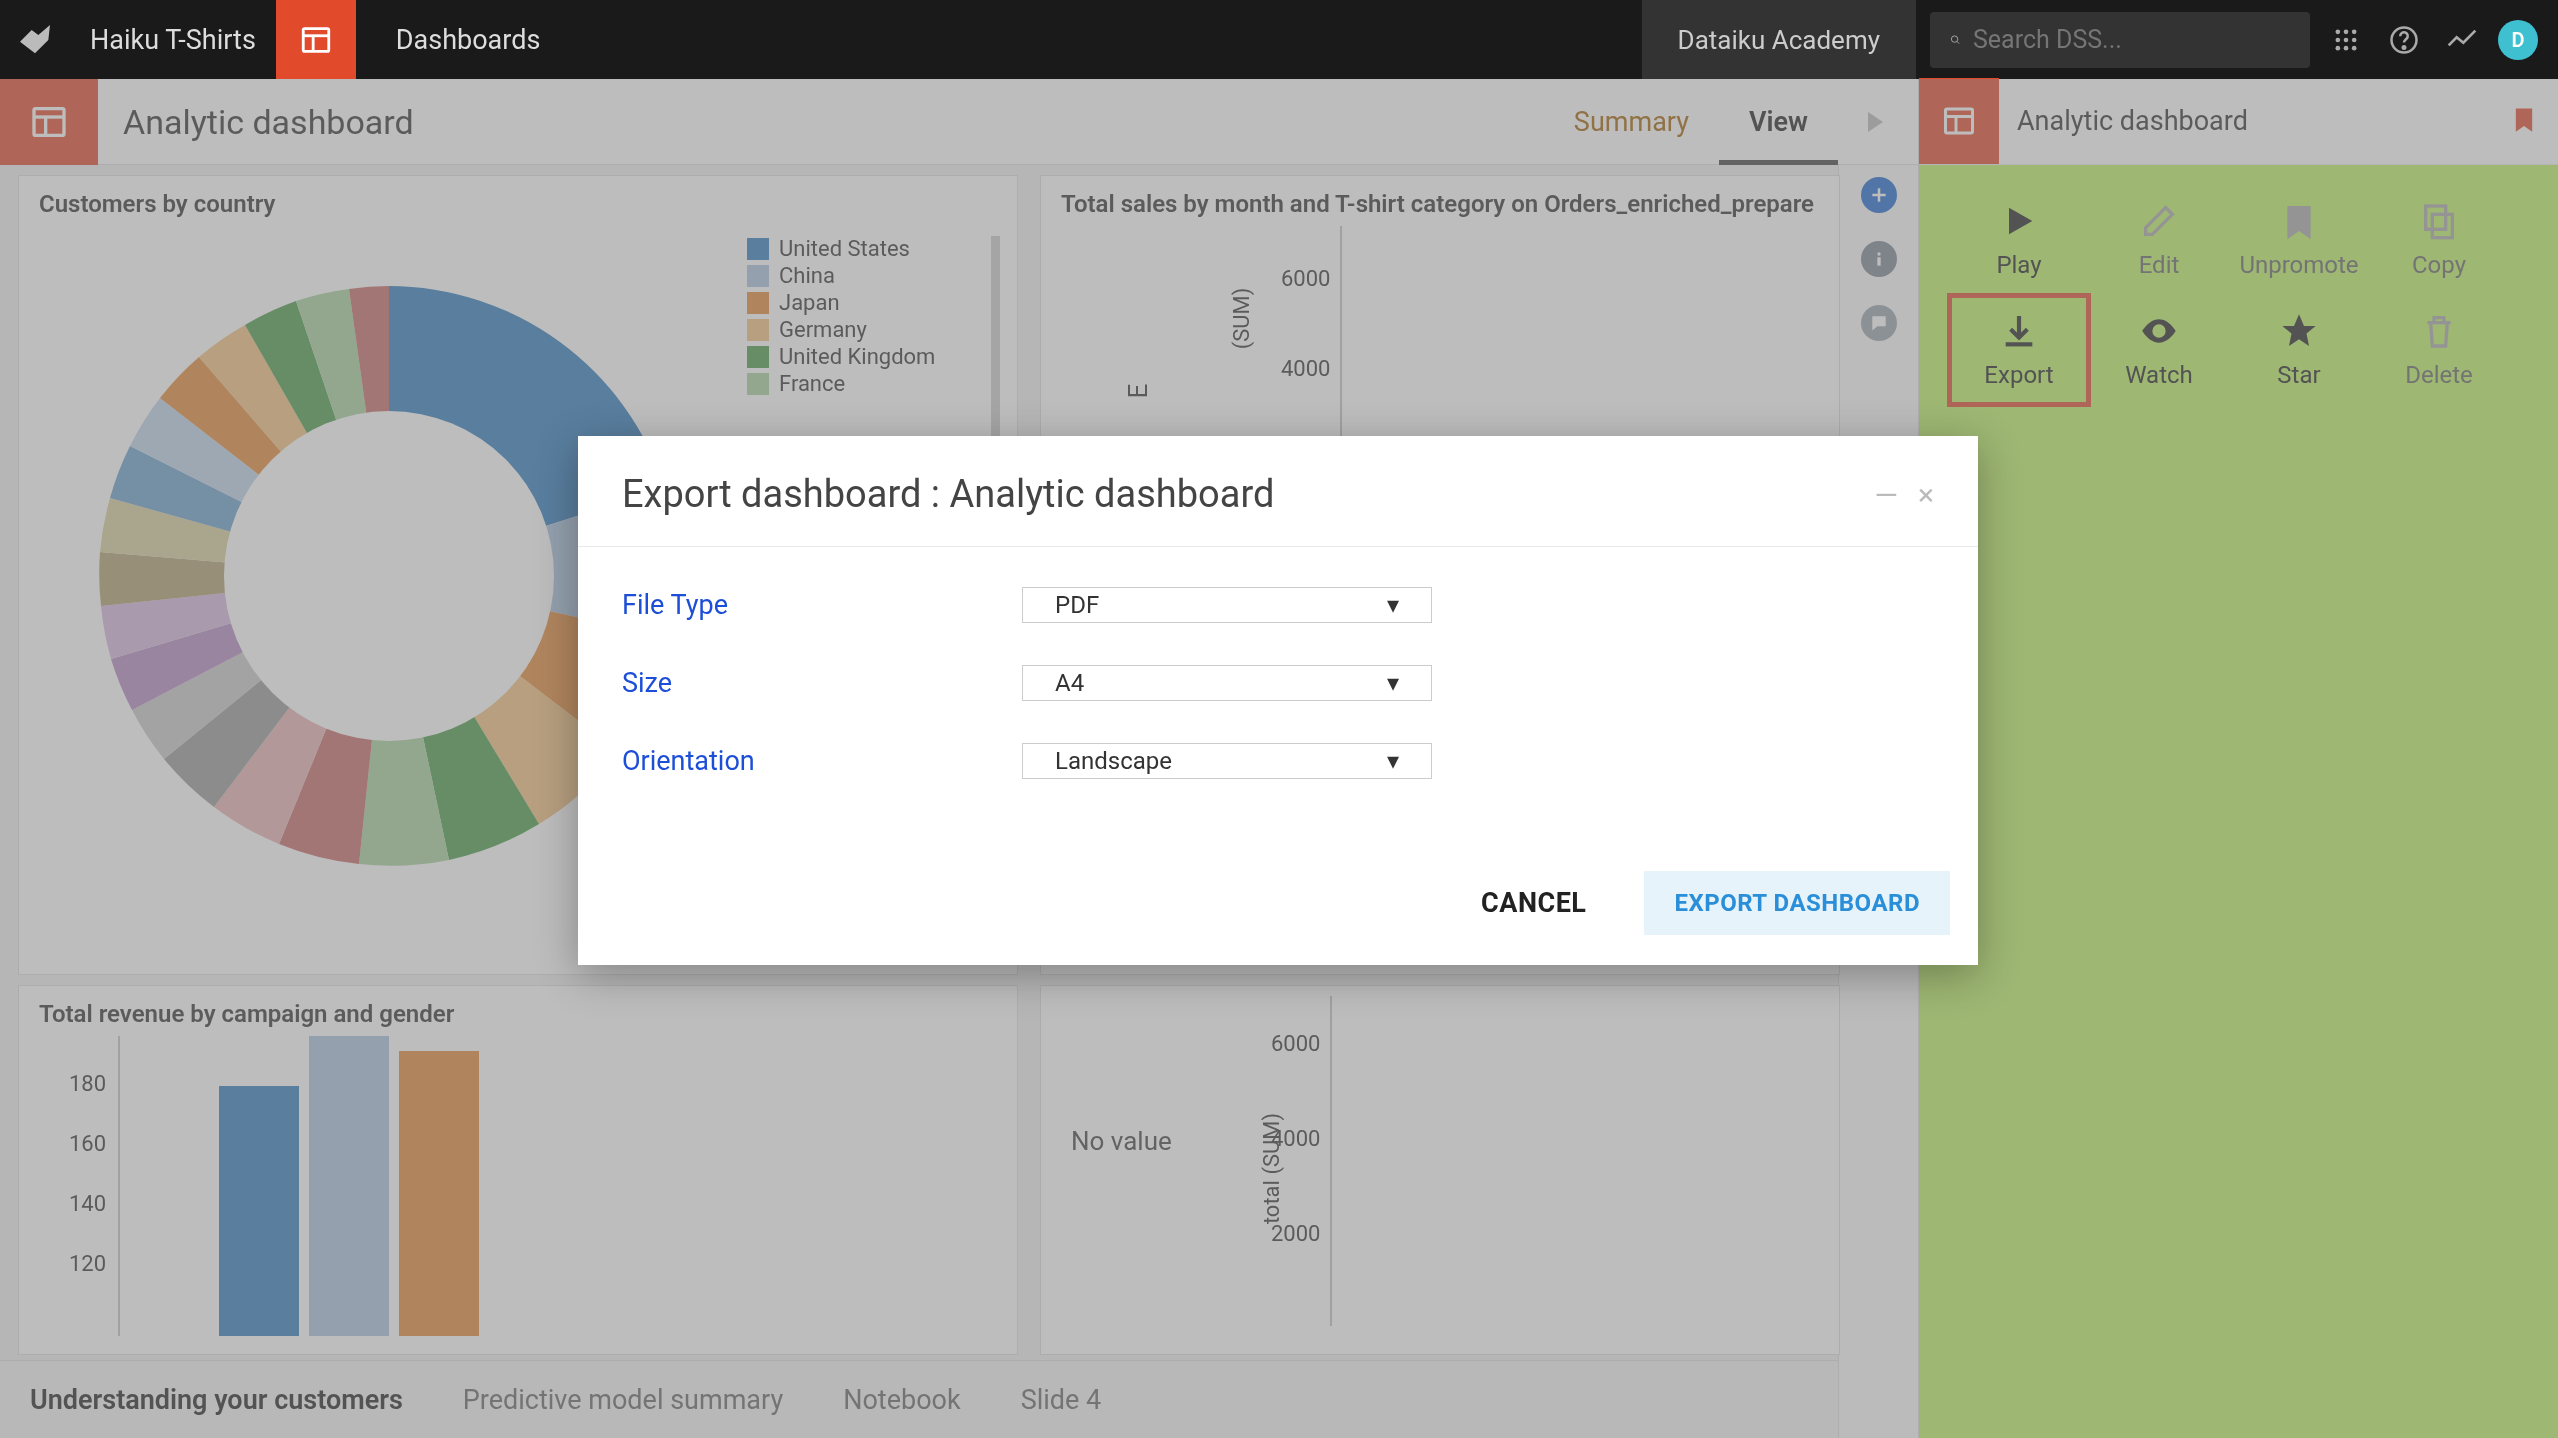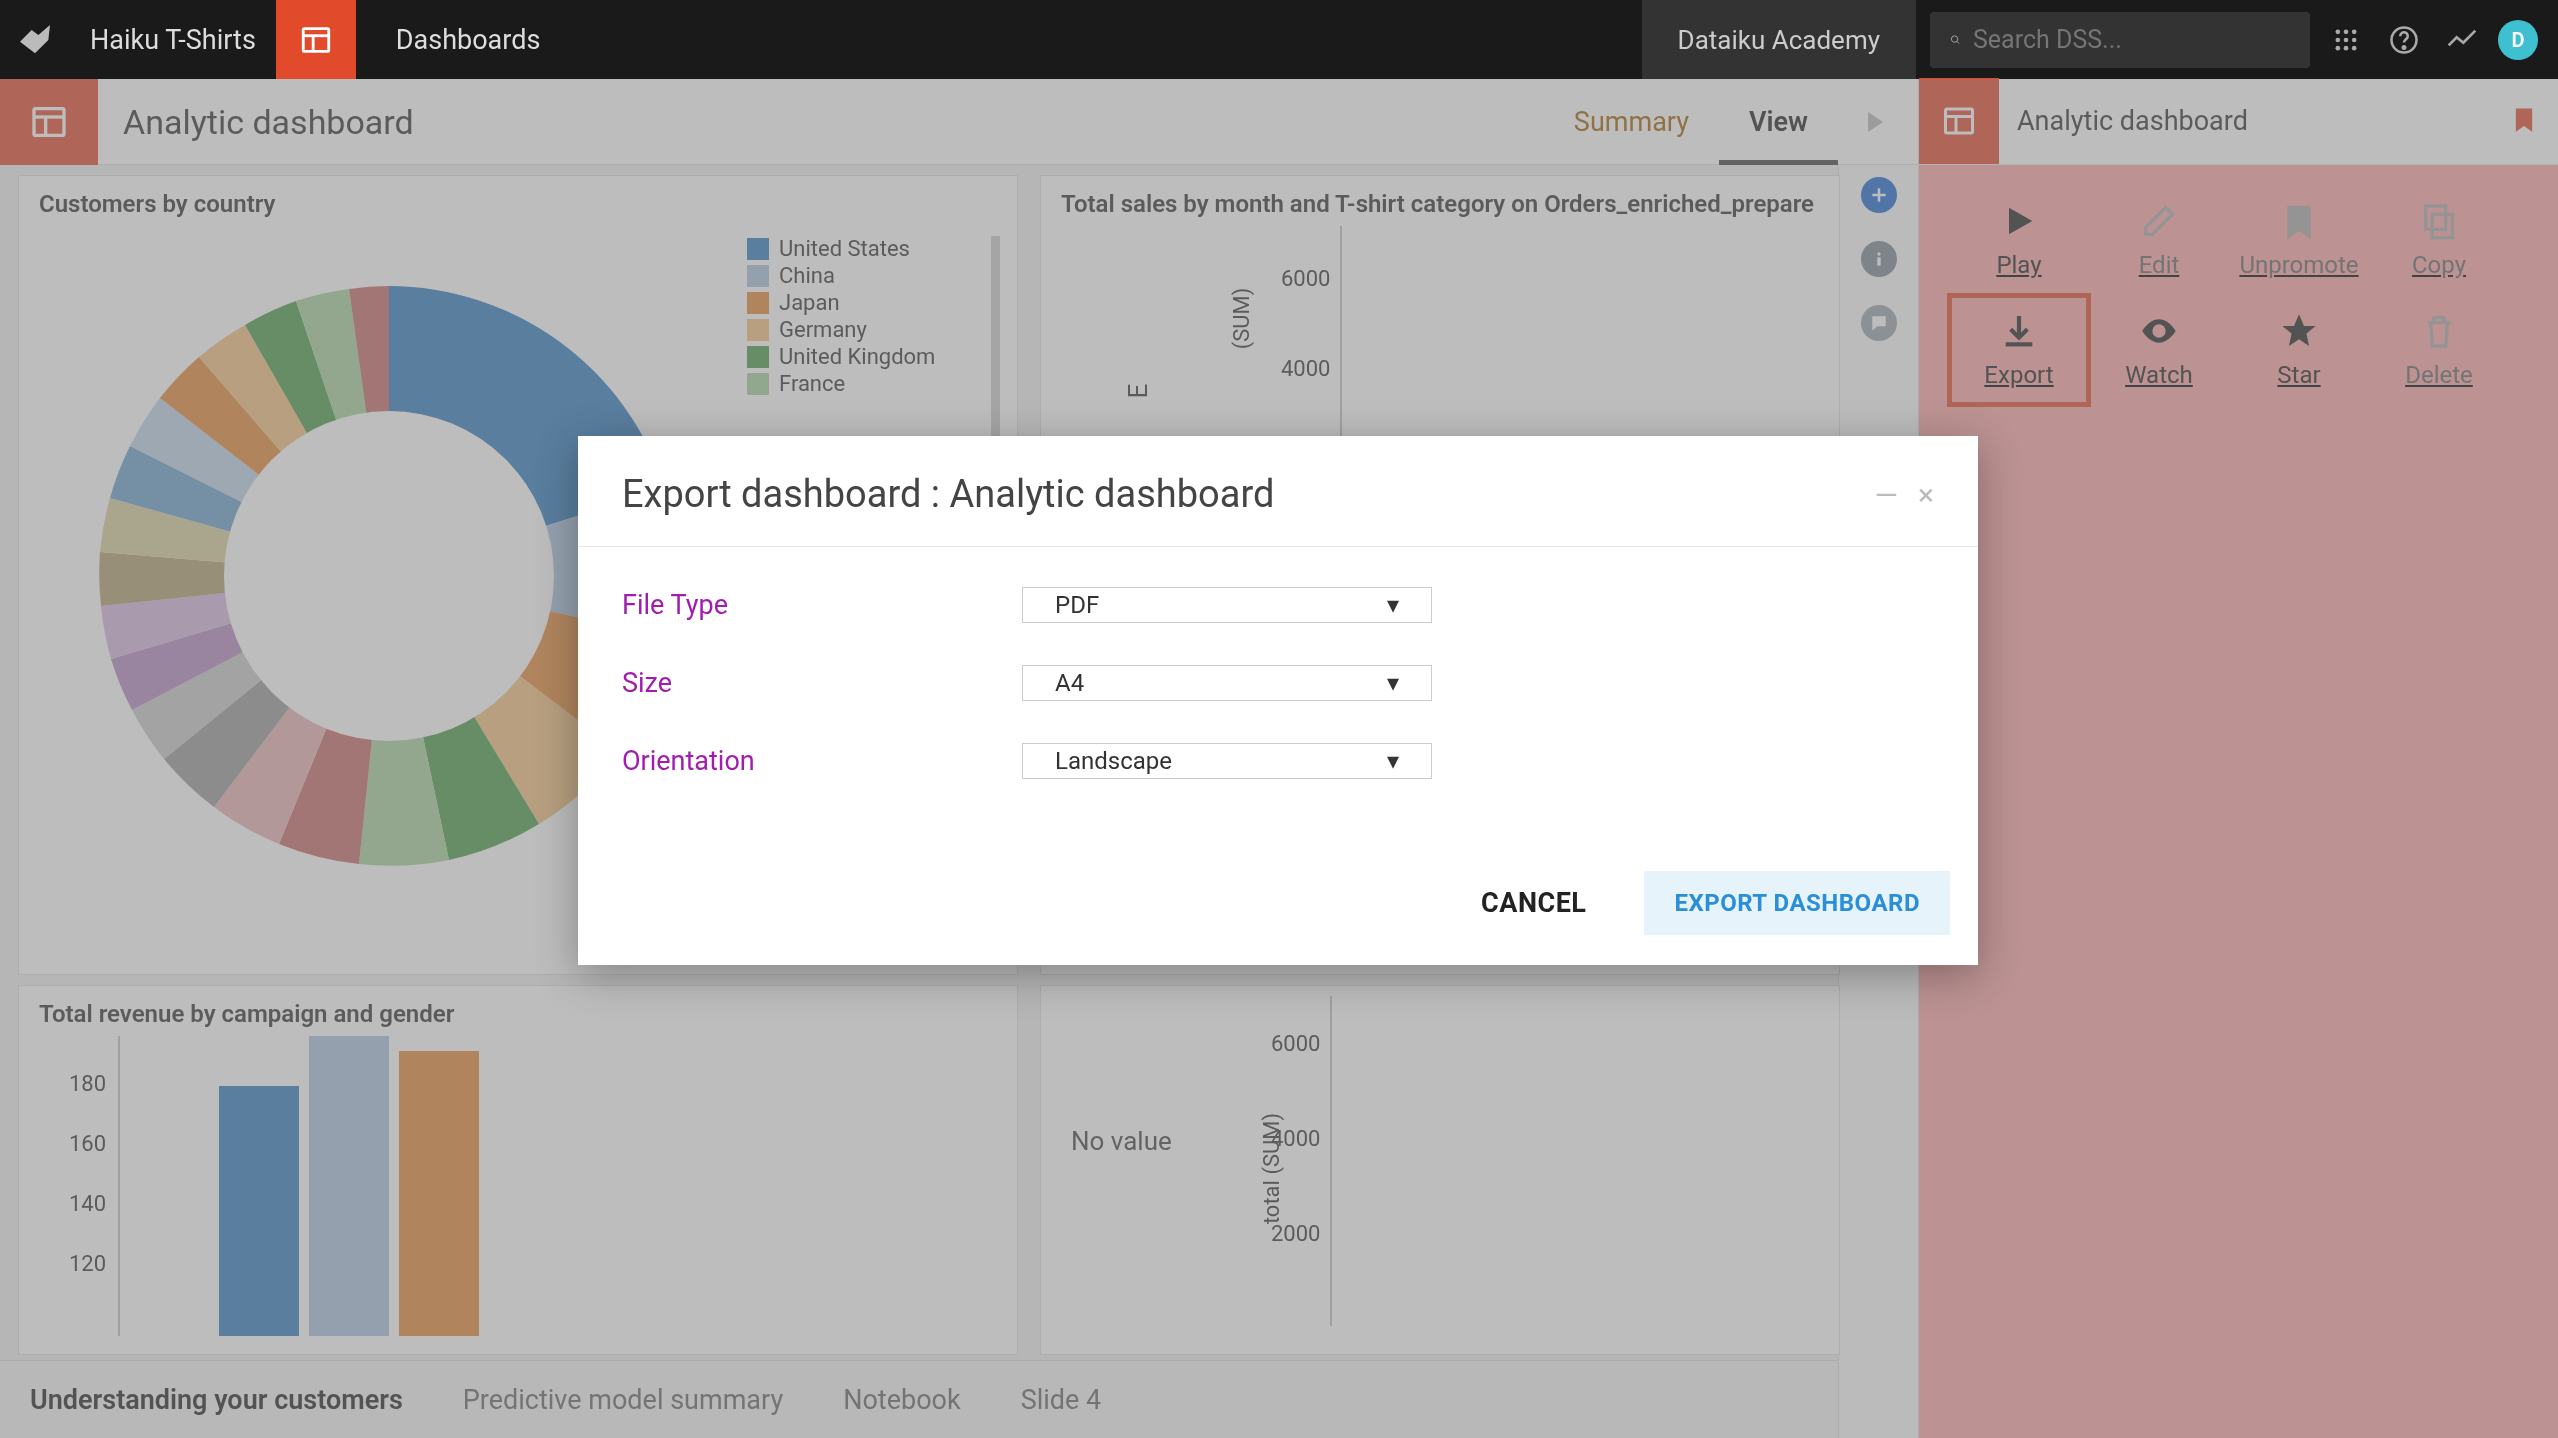--- a/index.html
+++ b/index.html
@@ -27,21 +27,21 @@
 .h2-tab { font-size: 27px; color: #a16207; padding: 0 30px; display: flex; align-items: center; position: relative; }
 .h2-tab.active { color: #222; font-weight: 600; }
 .h2-tab.active::after { content: ''; position: absolute; bottom: 0; left: 0; right: 0; height: 5px; background: #444; }
 .arrow-box { width: 80px; height: 86px; display: flex; align-items: center; justify-content: center; color: #999; }
 
 
 .main-row { display: flex; height: calc(1438px - 79px - 86px); }
 .dash-area { flex: 1; background: #f0f0f0; position: relative; padding: 5px; }
 .right-rail { width: 80px; background: #fafafa; border-left: 1px solid #ddd; padding-top: 12px; display: flex; flex-direction: column; align-items: center; gap: 28px; }
 .rail-btn { width: 36px; height: 36px; border-radius: 50%; display: flex; align-items: center; justify-content: center; font-size: 20px; color: #fff; }
-.right-panel { width: 640px; background: #fca5a5; border-left: 1px solid #ddd; text-decoration: underline; }
+.right-panel { width: 640px; background: #bef264; border-left: 1px solid #ddd; }
 .rp-head { height: 86px; background: #fff; display: flex; align-items: center; border-bottom: 1px solid #eee; }
 .rp-head-icon { width: 80px; height: 86px; background: #e24a2c; display: flex; align-items: center; justify-content: center; }
 .rp-title { font-size: 27px; color: #333; padding: 0 18px; }
 .bookmark-ic { margin-left: auto; margin-right: 20px; color: #e24a2c; }
 .rp-actions { padding: 20px 30px; display: flex; flex-wrap: wrap; gap: 0; }
 .rp-action { width: 140px; height: 110px; display: flex; flex-direction: column; align-items: center; justify-content: center; gap: 10px; color: #666; font-size: 24px; }
 .rp-action svg { width: 40px; height: 40px; }
 .rp-action.highlight { outline: 5px solid #e24a2c; outline-offset: -3px; }
 .rp-action.dark { color: #222; }
 
@@ -61,21 +61,21 @@
 .slide-tab.active { color: #222; font-weight: 600; }
 
 
 .overlay { position: absolute; inset: 79px 0 0 0; background: rgba(128,128,128,0.52); }
 .modal { position: absolute; left: 578px; top: 436px; width: 1400px; background: #fff; box-shadow: 0 10px 40px rgba(0,0,0,.3); }
 .modal-head { padding: 36px 44px 30px; border-bottom: 1px solid #e8e8e8; display: flex; align-items: center; }
 .modal-title { font-size: 38px; color: #444; }
 .modal-ctrl { color: #bbb; font-size: 30px; margin-left: 20px; cursor: pointer; }
 .modal-body { padding: 40px 44px 30px; }
 .form-row { display: flex; align-items: center; margin-bottom: 42px; }
-.form-label { width: 400px; font-size: 27px; color: #a21caf; }
+.form-label { width: 400px; font-size: 27px; color: #1d4ed8; }
 .select-box { width: 410px; height: 36px; border: 1px solid #ccc; display: flex; align-items: center; padding: 0 32px; font-size: 24px; color: #333; justify-content: space-between; }
 .modal-foot { padding: 18px 28px 28px; display: flex; justify-content: flex-end; gap: 28px; align-items: center; }
 .btn-cancel { font-size: 27px; font-weight: 700; color: #222; padding: 18px 30px; letter-spacing: .5px; }
 .btn-export { font-size: 24px; font-weight: 700; color: #2a8fd8; background: #e6f3fb; padding: 18px 30px; letter-spacing: .5px; }
 
 .novalue { position:absolute; left:30px; top:300px; font-size:26px; color:#444; }
 .axis-label { position:absolute; font-size:22px; color:#333; }
 </style>
 </head>
 <body>

